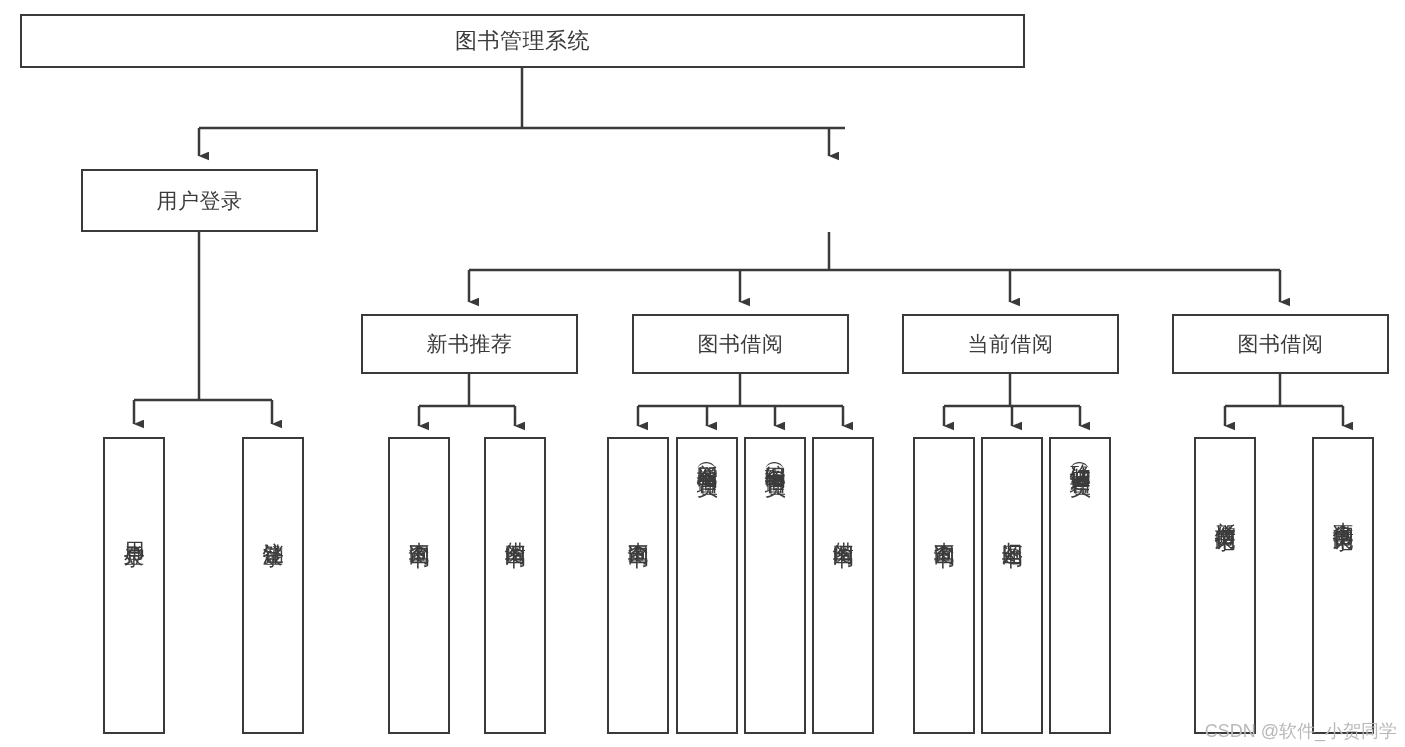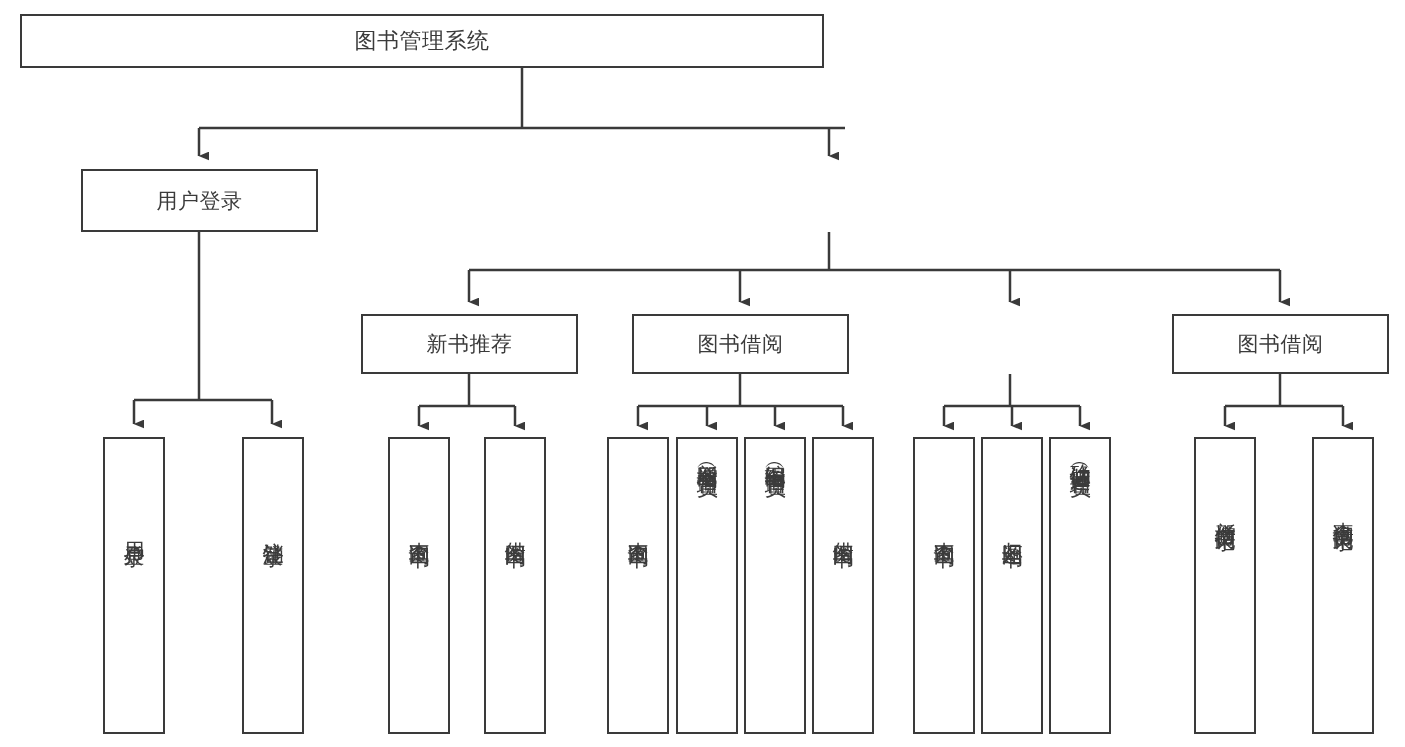--- a/index.html
+++ b/index.html
@@ -127,34 +127,37 @@
       <path d="M1012,406 L1012,426" marker-end="url(#arrow)"></path>
       <path d="M1080,406 L1080,426" marker-end="url(#arrow)"></path>
 
       <path d="M1280,374 L1280,406"></path>
       <path d="M1225,406 L1343,406"></path>
       <path d="M1225,406 L1225,426" marker-end="url(#arrow)"></path>
       <path d="M1343,406 L1343,426" marker-end="url(#arrow)"></path>
     </g>
   </svg>
 
-  <div class="node h-node root" style="left:20px; top:14px; width:804px; height:54px;">
+  <div class="node h-node root" style="left:20px; top:14px; width:1005px; height:54px;">
     <span class="label">图书管理系统</span>
   </div>
 
   <div class="node h-node" style="left:81px; top:169px; width:237px; height:63px;">
     <span class="label">用户登录</span>
   </div>
 
   <div class="node h-node" style="left:632px; top:314px; width:217px; height:60px;">
     <span class="label">图书借阅</span>
   </div>
   <div class="node h-node" style="left:361px; top:314px; width:217px; height:60px;">
     <span class="label">新书推荐</span>
   </div>
+  <div class="node h-node" style="left:902px; top:314px; width:217px; height:60px;">
+    <span class="label">当前借阅</span>
+  </div>
   <div class="node h-node" style="left:1172px; top:314px; width:217px; height:60px;">
     <span class="label">图书借阅</span>
   </div>
 
   <div class="node v-node mid" style="left:103px; top:437px; width:62px; height:297px;">
     <span class="label">用户登录</span>
   </div>
   <div class="node v-node mid" style="left:242px; top:437px; width:62px; height:297px;">
     <span class="label">注销登录</span>
   </div>
@@ -185,14 +188,15 @@
   <div class="node v-node" style="left:1049px; top:437px; width:62px; height:297px;">
     <span class="label">确认归还（管理员）</span>
   </div>
   <div class="node v-node mid2" style="left:1194px; top:437px; width:62px; height:297px;">
     <span class="label">新增借阅记录</span>
   </div>
   <div class="node v-node mid2" style="left:1312px; top:437px; width:62px; height:297px;">
     <span class="label">查询借阅记录</span>
   </div>
 
+  <div class="watermark">CSDN @软件_小贺同学</div>
 
 </div>
 
 </body></html>

